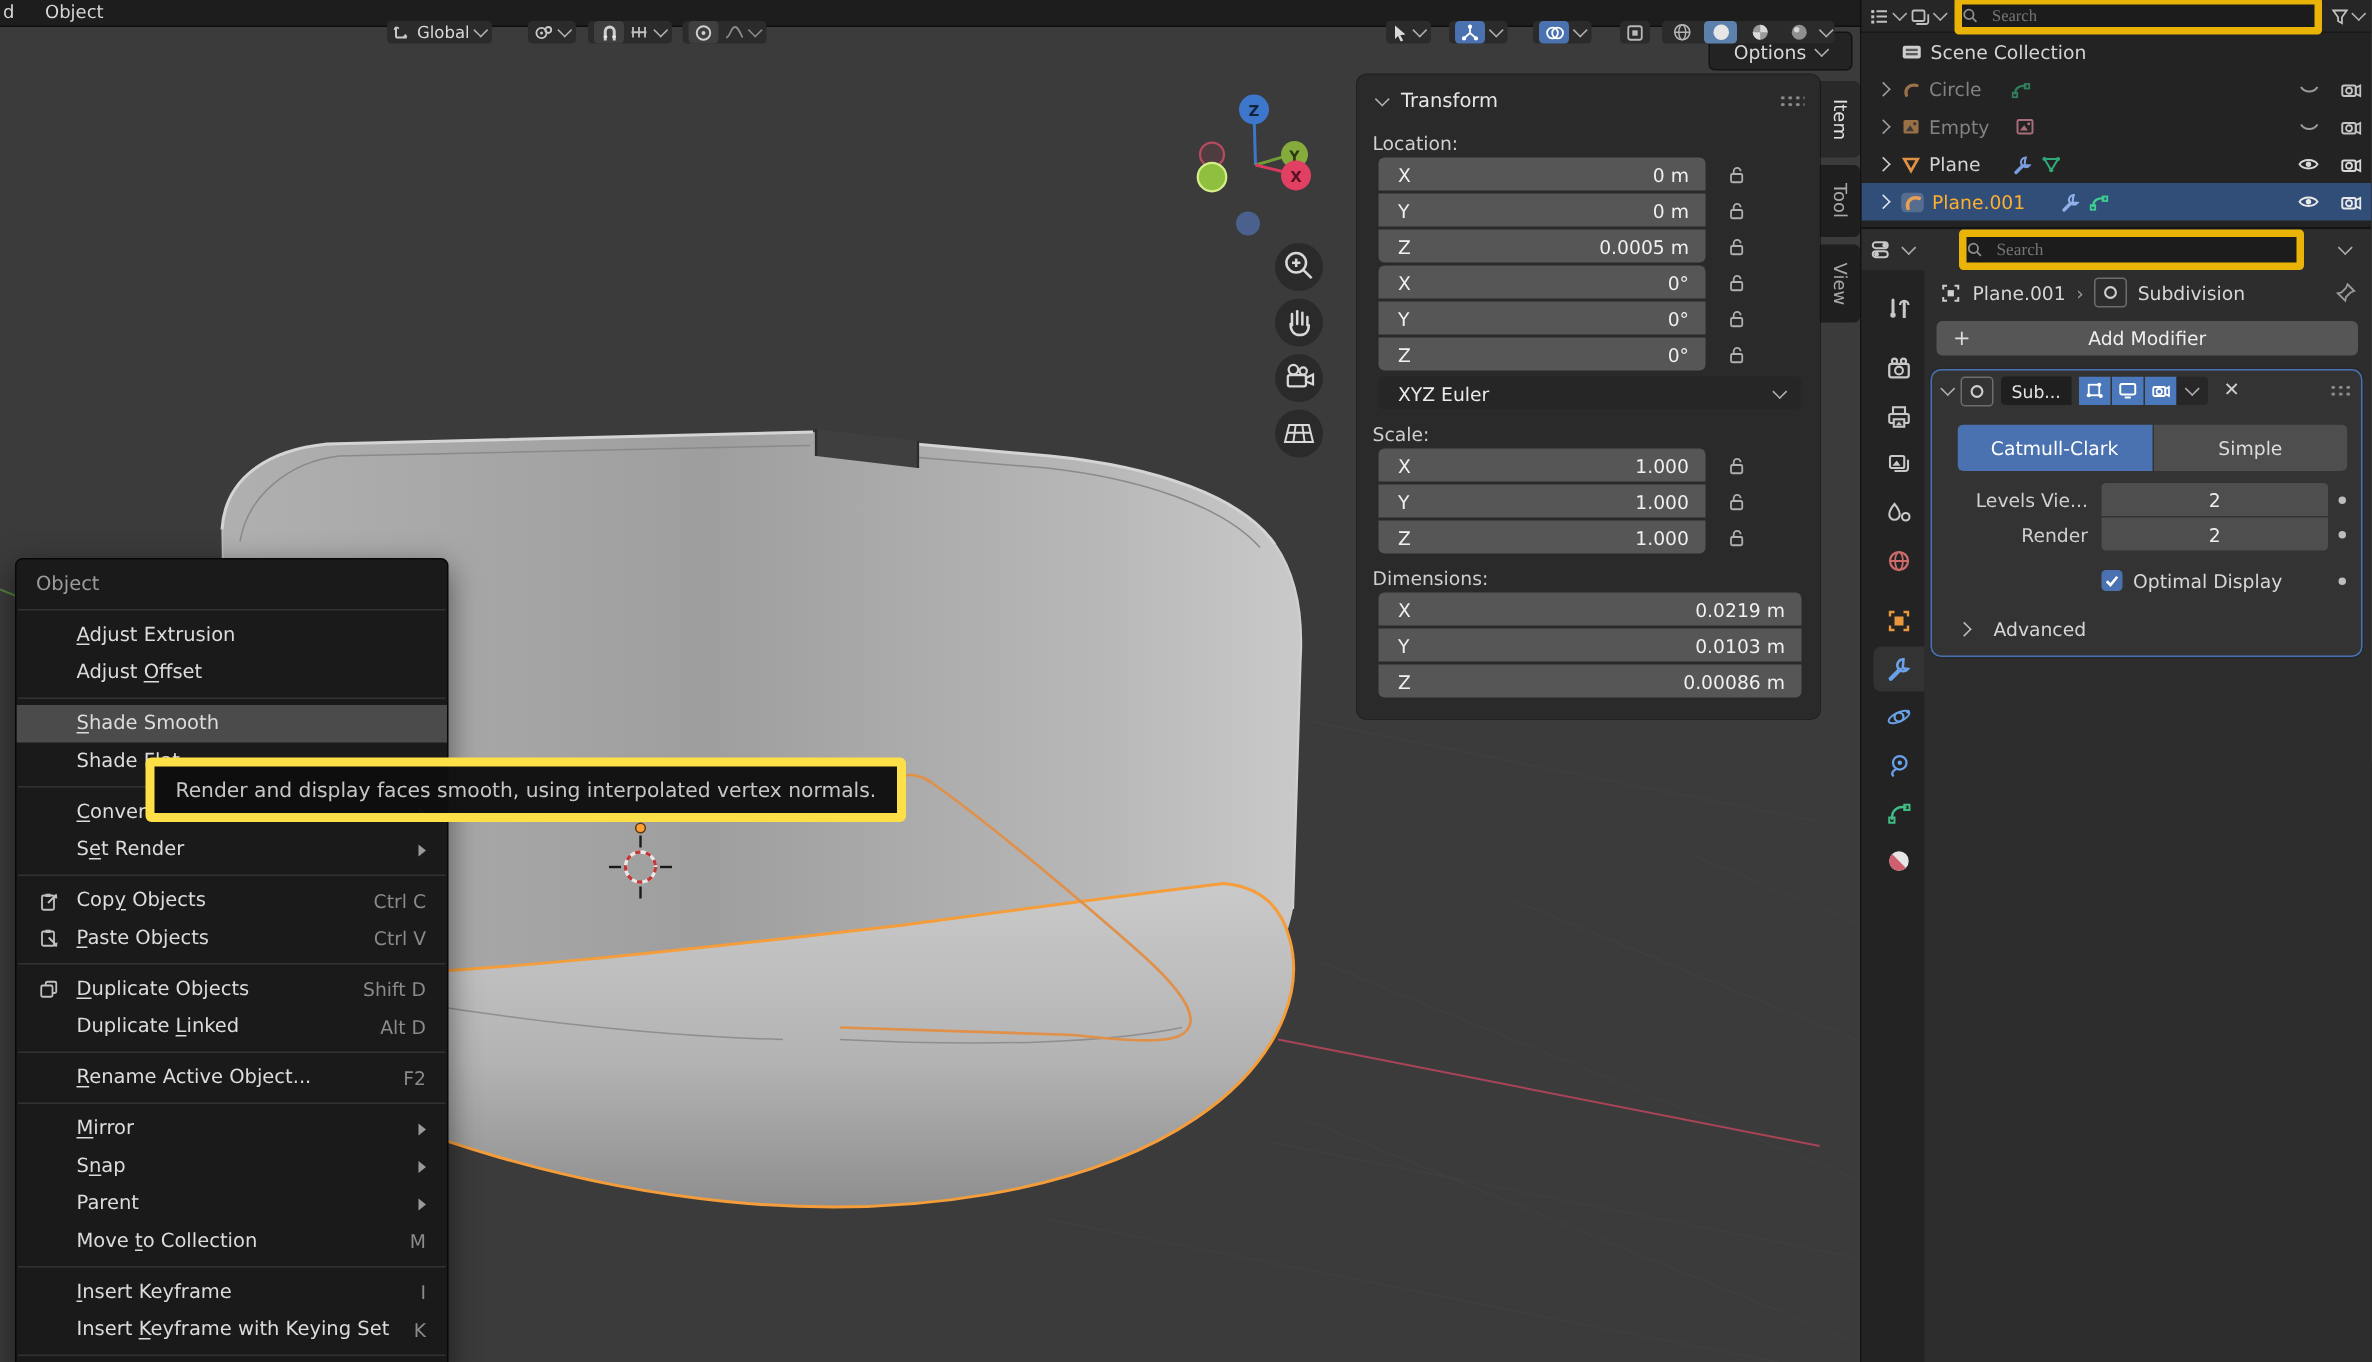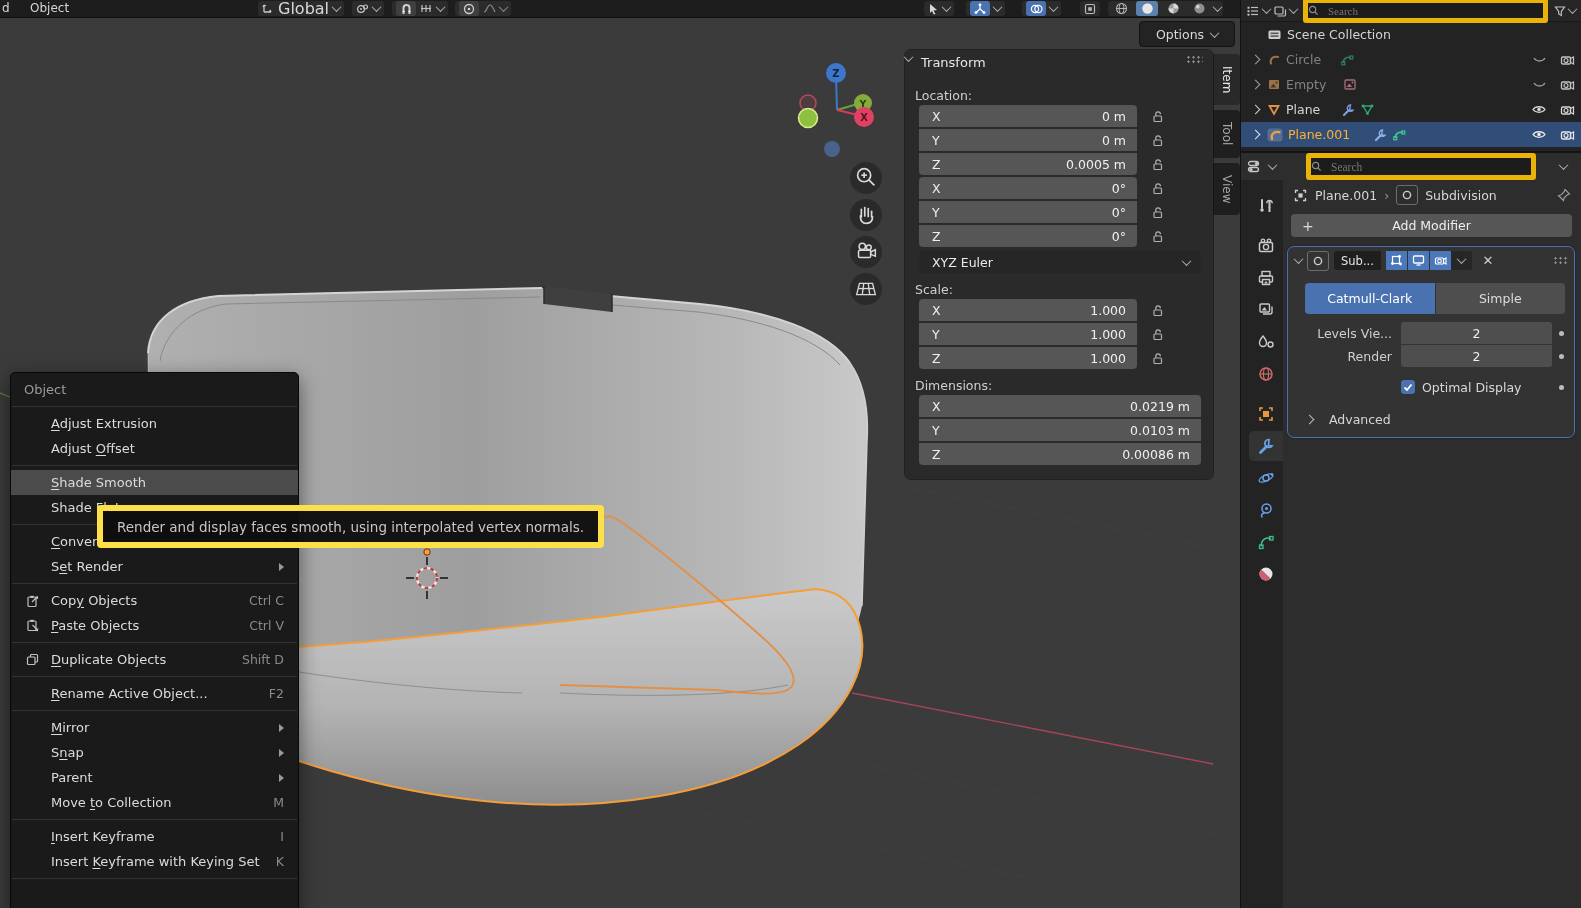--- a/index.html
+++ b/index.html
@@ -5,43 +5,43 @@
   html,body{margin:0;padding:0;background:#3b3b3b;}
   #app{position:relative;width:1581px;height:908px;overflow:hidden;background:#3b3b3b;
        font-family:"DejaVu Sans","Liberation Sans",sans-serif;font-size:13px;color:#d8d8d8;}
   .abs{position:absolute;}
   svg{display:block;}
   u{text-decoration:underline;text-underline-offset:1.5px;}
 
   
   #topbar{left:0;top:0;width:1241px;height:17px;background:#1d1d1d;border-bottom:1px solid #0f0f0f;z-index:30;}
   .tbtext{position:absolute;top:1px;font-size:12px;color:#d5d5d5;}
-  .tbgrp{position:absolute;top:1px;height:15px;background:#2b2b2b;border-radius:3px;
-         display:flex;align-items:center;padding:0 4px;gap:4px;font-size:16px;color:#d8d8d8;}
+  .tbgrp{position:absolute;top:14px;height:15px;background:#2b2b2b;border-radius:3px;
+         display:flex;align-items:center;padding:0 4px;gap:4px;font-size:11px;color:#d8d8d8;}
   .chev{width:6px;height:6px;border-right:1.4px solid #b0b0b0;border-bottom:1.4px solid #b0b0b0;
         transform:rotate(45deg) translate(-1px,-1px);flex:0 0 auto;}
   .tbtog{display:flex;align-items:center;justify-content:center;width:20px;height:15px;border-radius:3px;}
   .tbtog.blue{background:#4a72b0;}
   .tbtog.lt{background:#3f3f3f;}
   .segcell{display:flex;align-items:center;justify-content:center;width:22px;height:15px;}
   .segcell.active{background:#5d81ad;border-radius:3px;}
 
   
   #viewport{left:0;top:18px;width:1241px;height:890px;}
   #optbtn{left:1139px;top:21px;width:94px;height:24px;background:#232323;border:1px solid #131313;
           border-radius:4px;display:flex;align-items:center;justify-content:center;gap:7px;
           color:#d8d8d8;font-size:12.5px;z-index:8;}
   #gizmo{left:795px;top:55px;z-index:6;}
   .navbtn{width:32px;height:32px;border-radius:50%;background:rgba(30,30,30,.55);z-index:6;
           display:flex;align-items:center;justify-content:center;}
 
   
   #npanel{left:905px;top:50px;width:308px;background:rgba(41,41,41,.97);border-radius:6px;
           padding:5px 0 12px 0;z-index:10;box-shadow:0 0 0 1px rgba(12,12,12,.55);}
-  .ptitle{display:flex;align-items:flex-start;height:24px;color:#e6e6e6;padding:0 10px 0 0;font-size:13px;}
+  .ptitle{display:flex;align-items:center;height:24px;color:#e6e6e6;padding:0 10px 0 13px;font-size:13px;}
   .grip{margin-left:auto;width:17px;height:9px;
         background-image:radial-gradient(circle,#8f8f8f 1px,transparent 1.3px);background-size:5px 4.5px;}
   .sec{height:19px;line-height:19px;color:#cfcfcf;padding-left:10px;margin-top:7px;font-size:12.5px;}
   .frow{display:flex;align-items:center;margin:0 0 2px 14px;}
   .field{width:218px;height:22px;background:#565656;display:flex;align-items:center;
          font-size:12.5px;color:#f0f0f0;}
   .field.wide{width:282px;}
   .rt{border-radius:4px 4px 0 0;} .rb{border-radius:0 0 4px 4px;}
   .field .ax{padding-left:13px;}
   .field .val{margin-left:auto;padding-right:11px;}
@@ -610,20 +610,25 @@
     <div class="mi">
       <span class="mico">
           <svg width="15" height="15" viewBox="0 0 15 15">
             <rect x="2.5" y="5" width="7.5" height="7.5" rx="1" fill="none" stroke="#c0c0c0" stroke-width="1.2"></rect>
             <path d="M5.5,5 V3.5 a1,1 0 0 1 1,-1 H11.5 a1,1 0 0 1 1,1 V9 a1,1 0 0 1 -1,1 H10" fill="none" stroke="#c0c0c0" stroke-width="1.2"></path>
           </svg>
         </span>
       <span><span></span><u>D</u><span>uplicate Objects</span></span>
       <span class="msc">Shift D</span>
       </div>
+    <div class="mi">
+        <span class="mico"></span>
+      <span><span>Duplicate </span><u>L</u><span>inked</span></span>
+      <span class="msc">Alt D</span>
+      </div>
     <div class="msep"></div>
 
     <div class="mi">
         <span class="mico"></span>
       <span><span></span><u>R</u><span>ename Active Object...</span></span>
       <span class="msc">F2</span>
       </div>
     <div class="msep"></div>
 
     <div class="mi">

